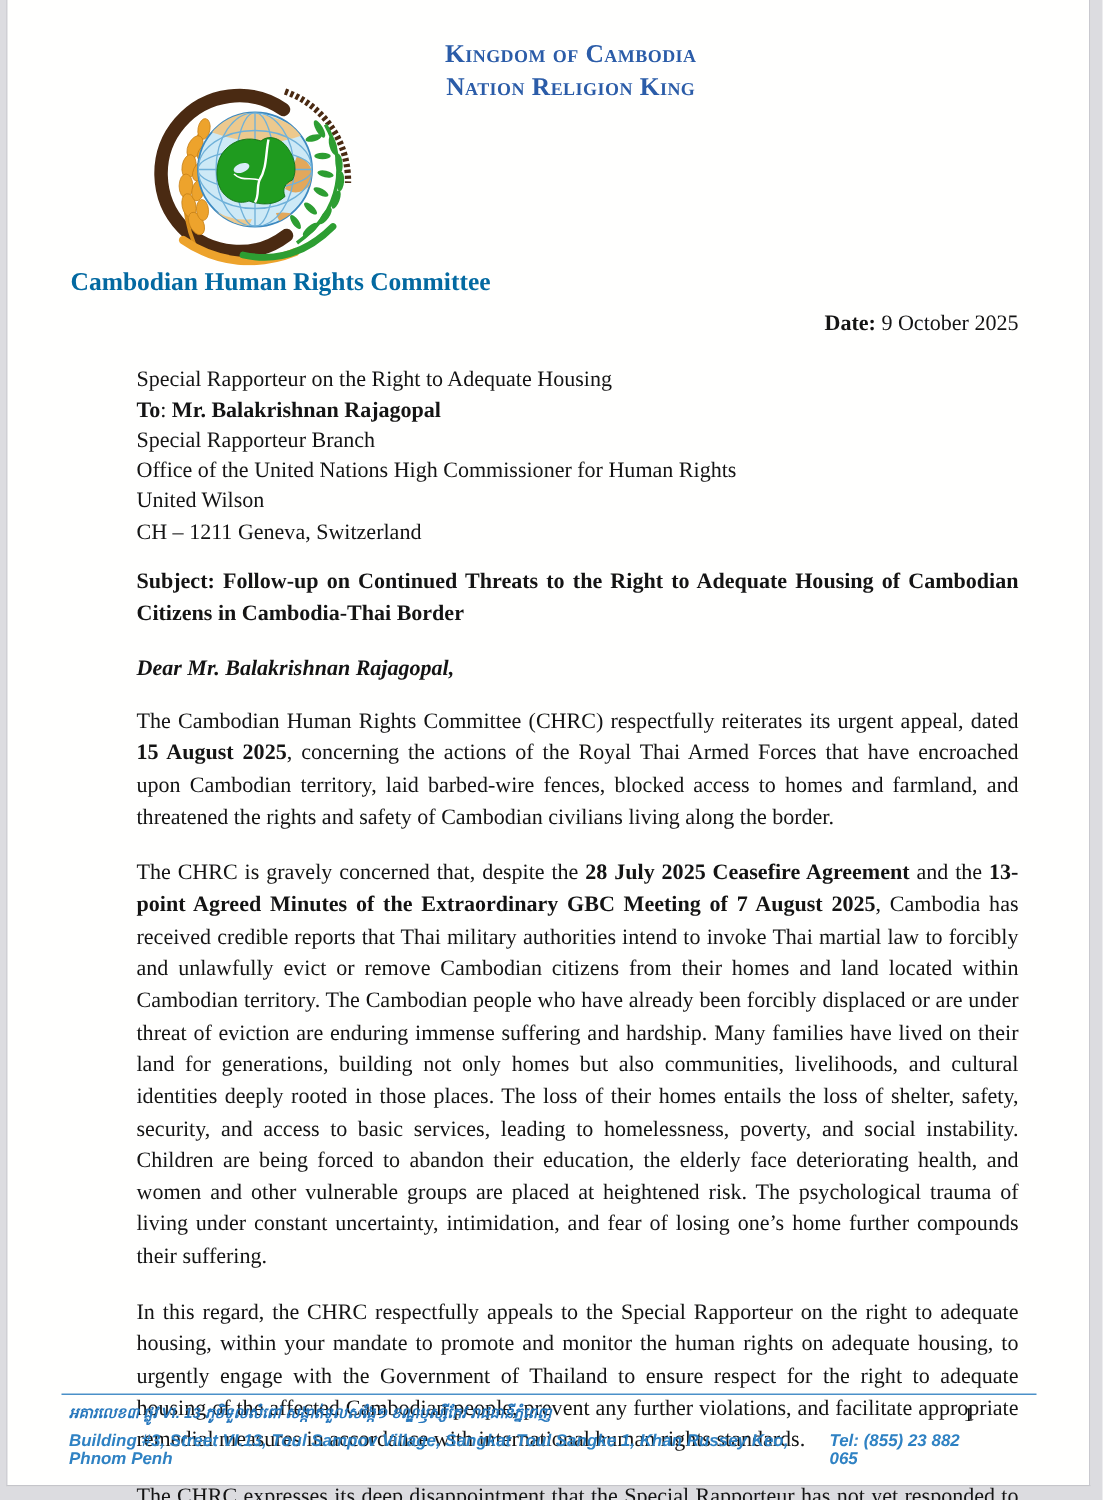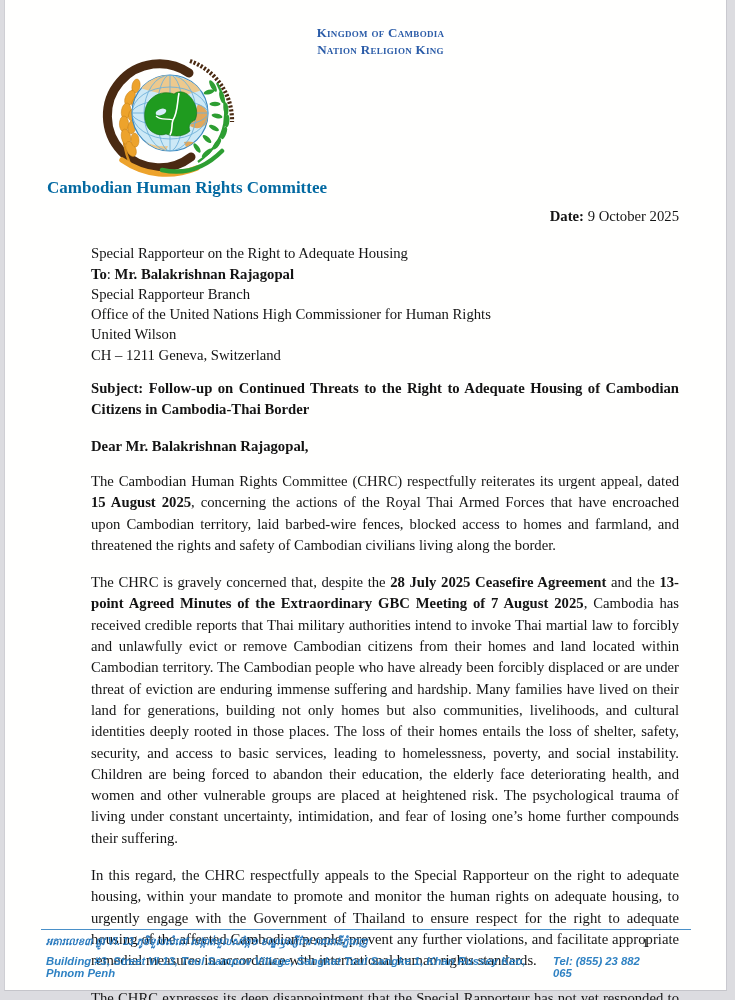--- a/index.html
+++ b/index.html
@@ -12,21 +12,21 @@
     position:absolute;left:4px;top:0;right:8px;bottom:9px;
     background:#fffffe;
     border-left:1px solid #cfcfd4;
     border-right:1px solid #c9c9cf;
     border-bottom:1px solid #c5c5ca;
   }
   
   .kh-header{
     position:absolute;left:30px;right:0;top:25px;
     text-align:center;
-    color:#2b5ca8;font-weight:bold;font-size:13px;line-height:1.3;
+    color:#2b5ca8;font-weight:bold;font-size:17px;line-height:1.3;
     font-variant:small-caps;letter-spacing:.3px;
   }
   
   .logo{position:absolute;left:95px;top:55px;width:136px;height:122px;}
   .logo svg{width:100%;height:100%;}
   
   .org-title{
     position:absolute;left:42px;top:178px;
     color:#0369a1;font-weight:bold;font-size:17px;
   }
@@ -36,21 +36,21 @@
     font-size:14.7px;line-height:21.3px;color:#141414;
   }
   .letter p{margin:0;}
   .date-line{margin-bottom:16px !important;text-align:right;}
   .to-block{margin-bottom:13px;}
   .to-block p{line-height:20.3px;}
   .subject{margin-bottom:15px !important;text-align:justify;}
   .salutation{margin-bottom:14px !important;}
   .para{text-align:justify;margin-bottom:16px !important;}
   .b{font-weight:bold;}
-  .i{}
+  .i{font-style:italic;}
   
   .footer{position:absolute;left:0;right:0;top:929px;}
   .f-rule{margin-left:36px;width:650px;border-top:1.6px solid #4a90c8;}
   .f-row1{
     margin:5px 45px 0 41px;display:flex;justify-content:space-between;align-items:flex-start;
   }
   .f-khmer{
     color:#2878bd;font-style:italic;font-weight:bold;
     font-family:"Liberation Sans", sans-serif;font-size:10px;
   }

